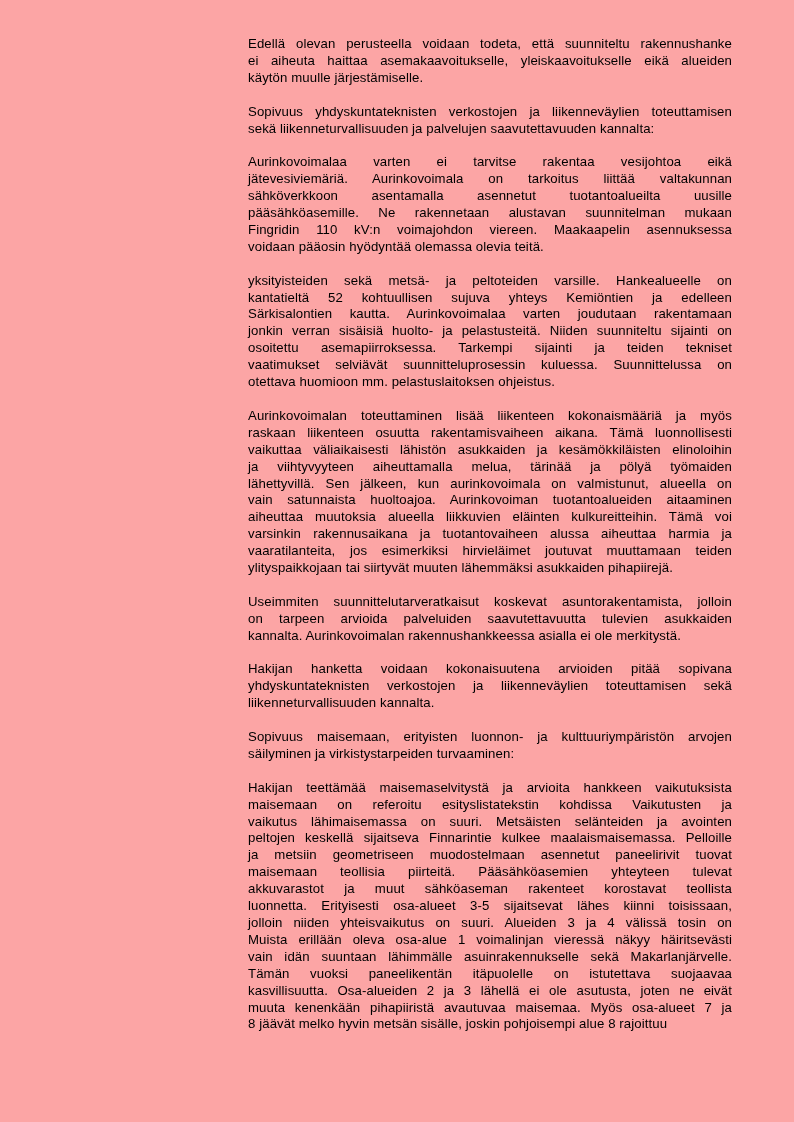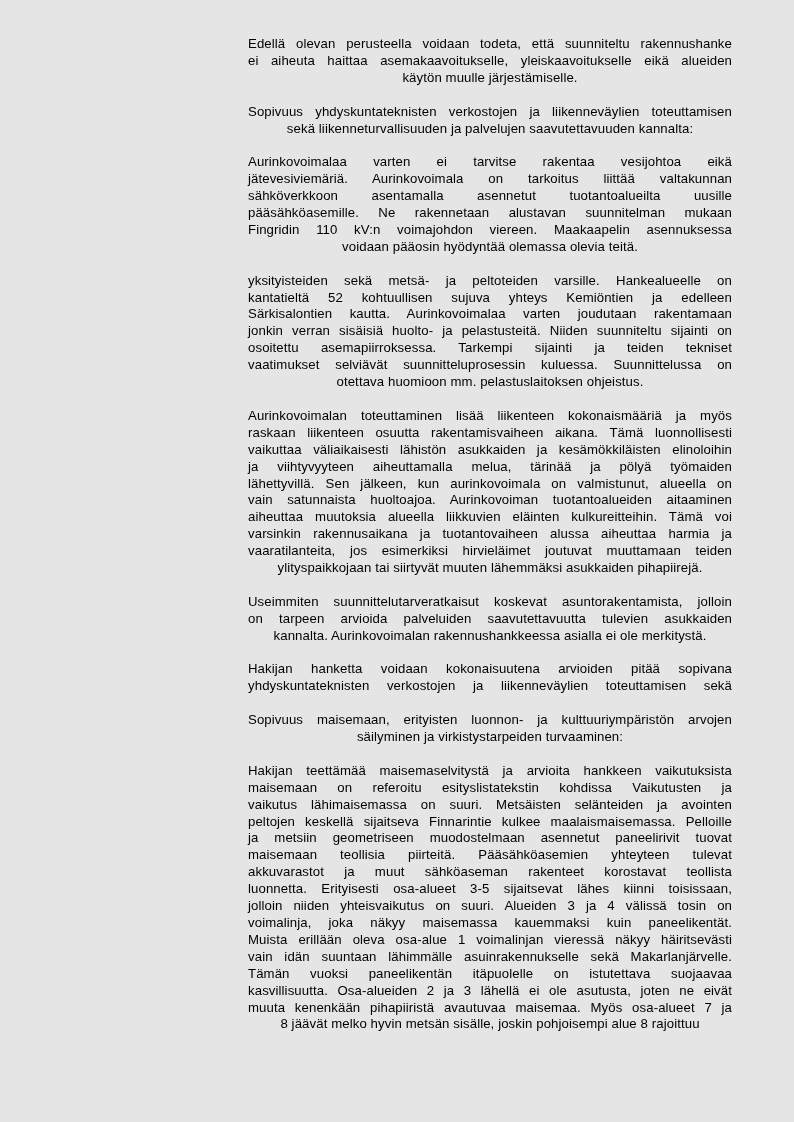--- a/index.html
+++ b/index.html
@@ -4,21 +4,21 @@
 <style>
   html, body {
     margin: 0;
     padding: 0;
     background: #ffffff;
   }
   .page {
     position: relative;
     width: 794px;
     height: 1122px;
-    background: #e5e5e5;
+    background: #fca5a5;
     color: #000000;
     font-family: "Liberation Sans", "DejaVu Sans", sans-serif;
     overflow: hidden;
   }
   .text-block {
     position: absolute;
     left: 248px;
     top: 36px;
     width: 484px;
     font-size: 13.2px;
@@ -28,21 +28,21 @@
   .block {
     margin: 0 0 16.9px 0;
   }
   .text-block .block:last-child {
     margin-bottom: 8px;
   }
   .block.heading .line {
   }
   .line {
     white-space: normal;
-    text-align: center;
+    text-align: left;
   }
   
   .line.j {
     text-align: justify;
     text-align-last: justify;
   }
 </style>
 </head>
 <body>
 
@@ -87,36 +87,36 @@
         <div class="line">ylityspaikkojaan tai siirtyvät muuten lähemmäksi asukkaiden pihapiirejä.</div>
       </div>
       <div class="block paragraph">
         <div class="line j">Useimmiten suunnittelutarveratkaisut koskevat asuntorakentamista, jolloin</div>
         <div class="line j">on tarpeen arvioida palveluiden saavutettavuutta tulevien asukkaiden</div>
         <div class="line">kannalta. Aurinkovoimalan rakennushankkeessa asialla ei ole merkitystä.</div>
       </div>
       <div class="block paragraph">
         <div class="line j">Hakijan hanketta voidaan kokonaisuutena arvioiden pitää sopivana</div>
         <div class="line j">yhdyskuntateknisten verkostojen ja liikenneväylien toteuttamisen sekä</div>
+        <div class="line">liikenneturvallisuuden kannalta.</div>
       </div>
       <div class="block heading">
         <div class="line j">Sopivuus maisemaan, erityisten luonnon- ja kulttuuriympäristön arvojen</div>
         <div class="line">säilyminen ja virkistystarpeiden turvaaminen:</div>
       </div>
       <div class="block paragraph">
         <div class="line j">Hakijan teettämää maisemaselvitystä ja arvioita hankkeen vaikutuksista</div>
         <div class="line j">maisemaan on referoitu esityslistatekstin kohdissa Vaikutusten ja</div>
         <div class="line j">vaikutus lähimaisemassa on suuri. Metsäisten selänteiden ja avointen</div>
         <div class="line j">peltojen keskellä sijaitseva Finnarintie kulkee maalaismaisemassa. Pelloille</div>
         <div class="line j">ja metsiin geometriseen muodostelmaan asennetut paneelirivit tuovat</div>
         <div class="line j">maisemaan teollisia piirteitä. Pääsähköasemien yhteyteen tulevat</div>
         <div class="line j">akkuvarastot ja muut sähköaseman rakenteet korostavat teollista</div>
         <div class="line j">luonnetta. Erityisesti osa-alueet 3-5 sijaitsevat lähes kiinni toisissaan,</div>
         <div class="line j">jolloin niiden yhteisvaikutus on suuri. Alueiden 3 ja 4 välissä tosin on</div>
-        <div class="line j">voimalinja, joka näkyy maisemassa kauemmaksi kuin paneelikentät.</div>
         <div class="line j">Muista erillään oleva osa-alue 1 voimalinjan vieressä näkyy häiritsevästi</div>
         <div class="line j">vain idän suuntaan lähimmälle asuinrakennukselle sekä Makarlanjärvelle.</div>
         <div class="line j">Tämän vuoksi paneelikentän itäpuolelle on istutettava suojaavaa</div>
         <div class="line j">kasvillisuutta. Osa-alueiden 2 ja 3 lähellä ei ole asutusta, joten ne eivät</div>
         <div class="line j">muuta kenenkään pihapiiristä avautuvaa maisemaa. Myös osa-alueet 7 ja</div>
         <div class="line">8 jäävät melko hyvin metsän sisälle, joskin pohjoisempi alue 8 rajoittuu</div>
       </div>
     </div>
 </div>
 

